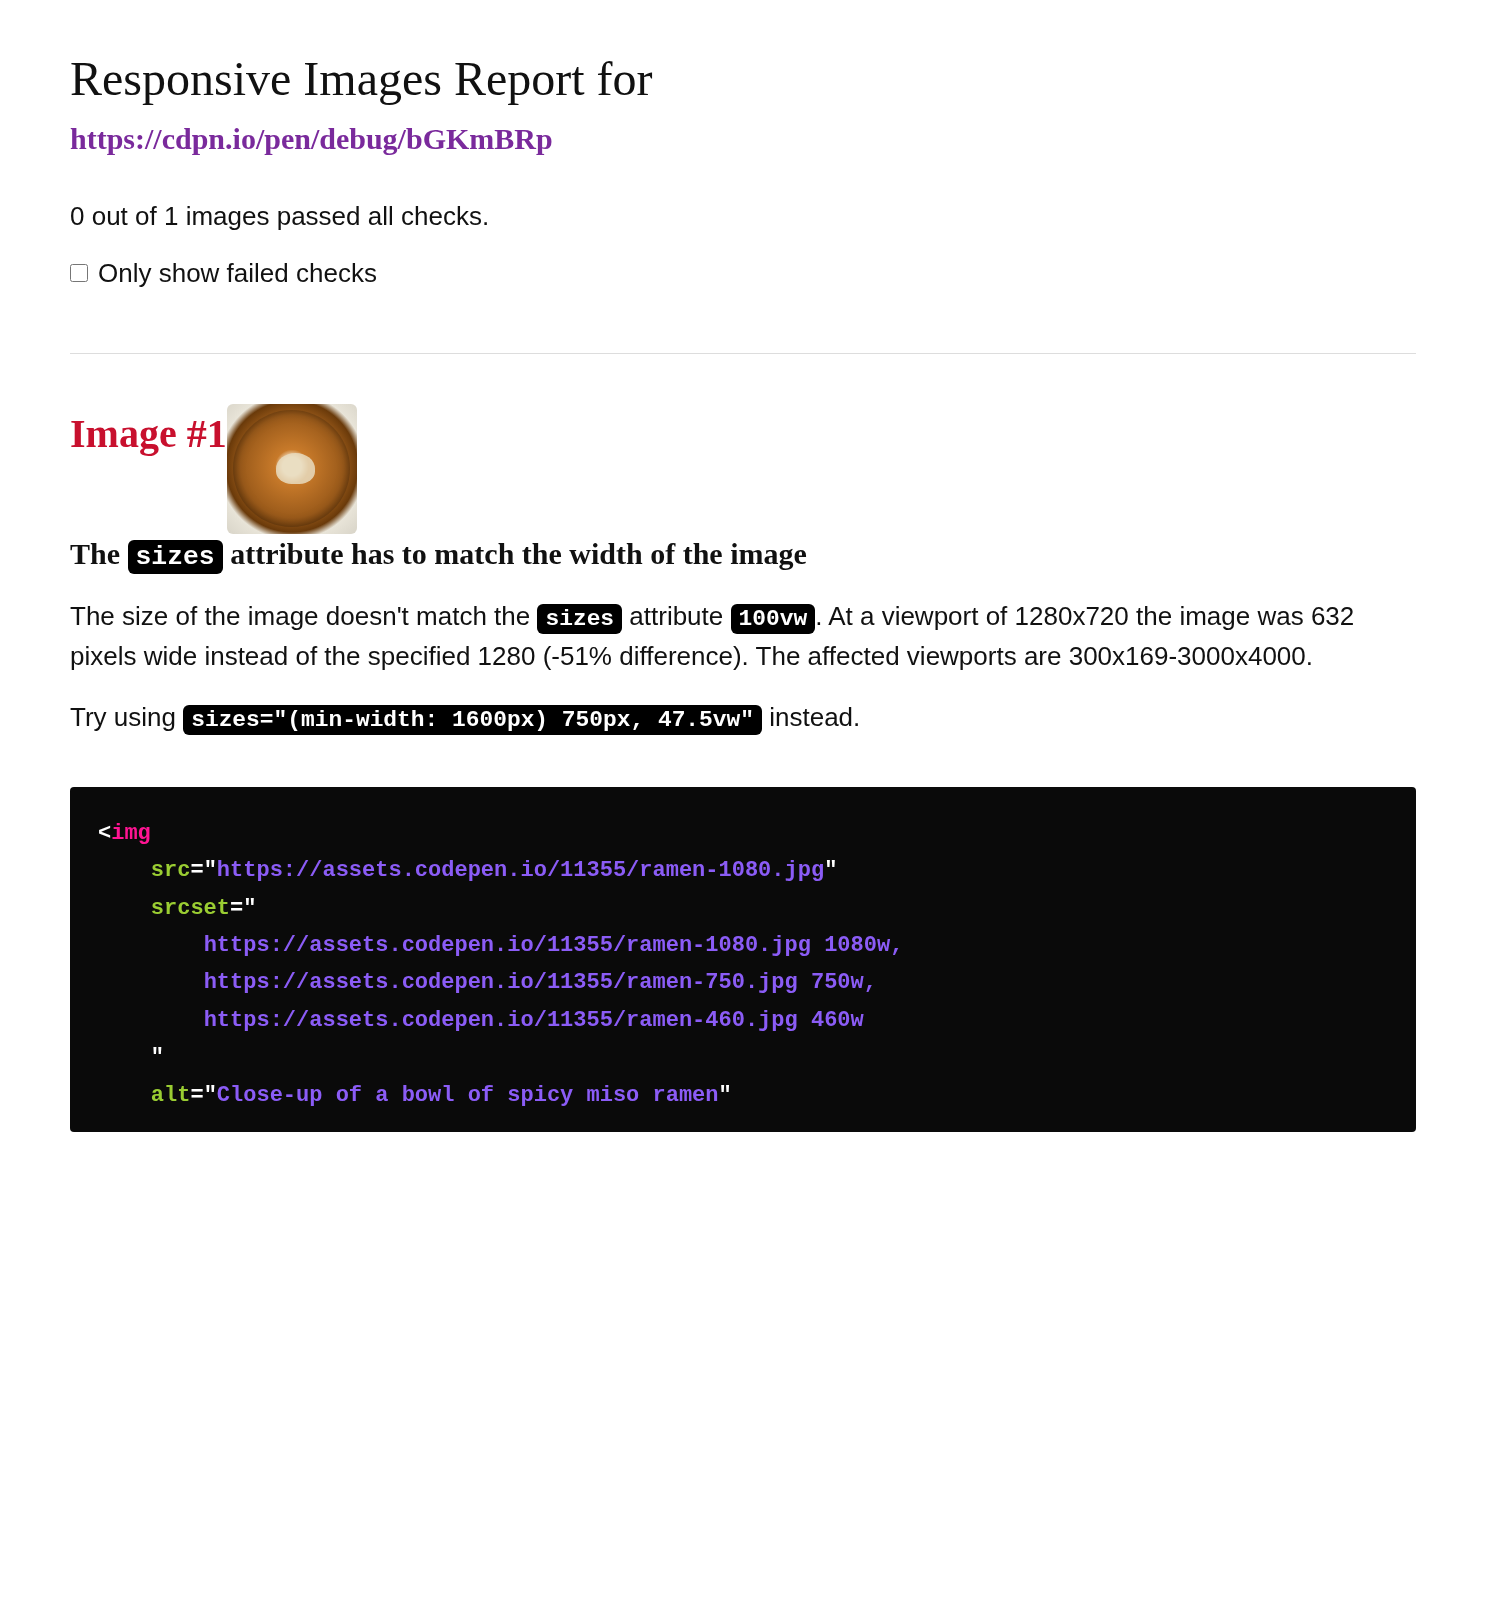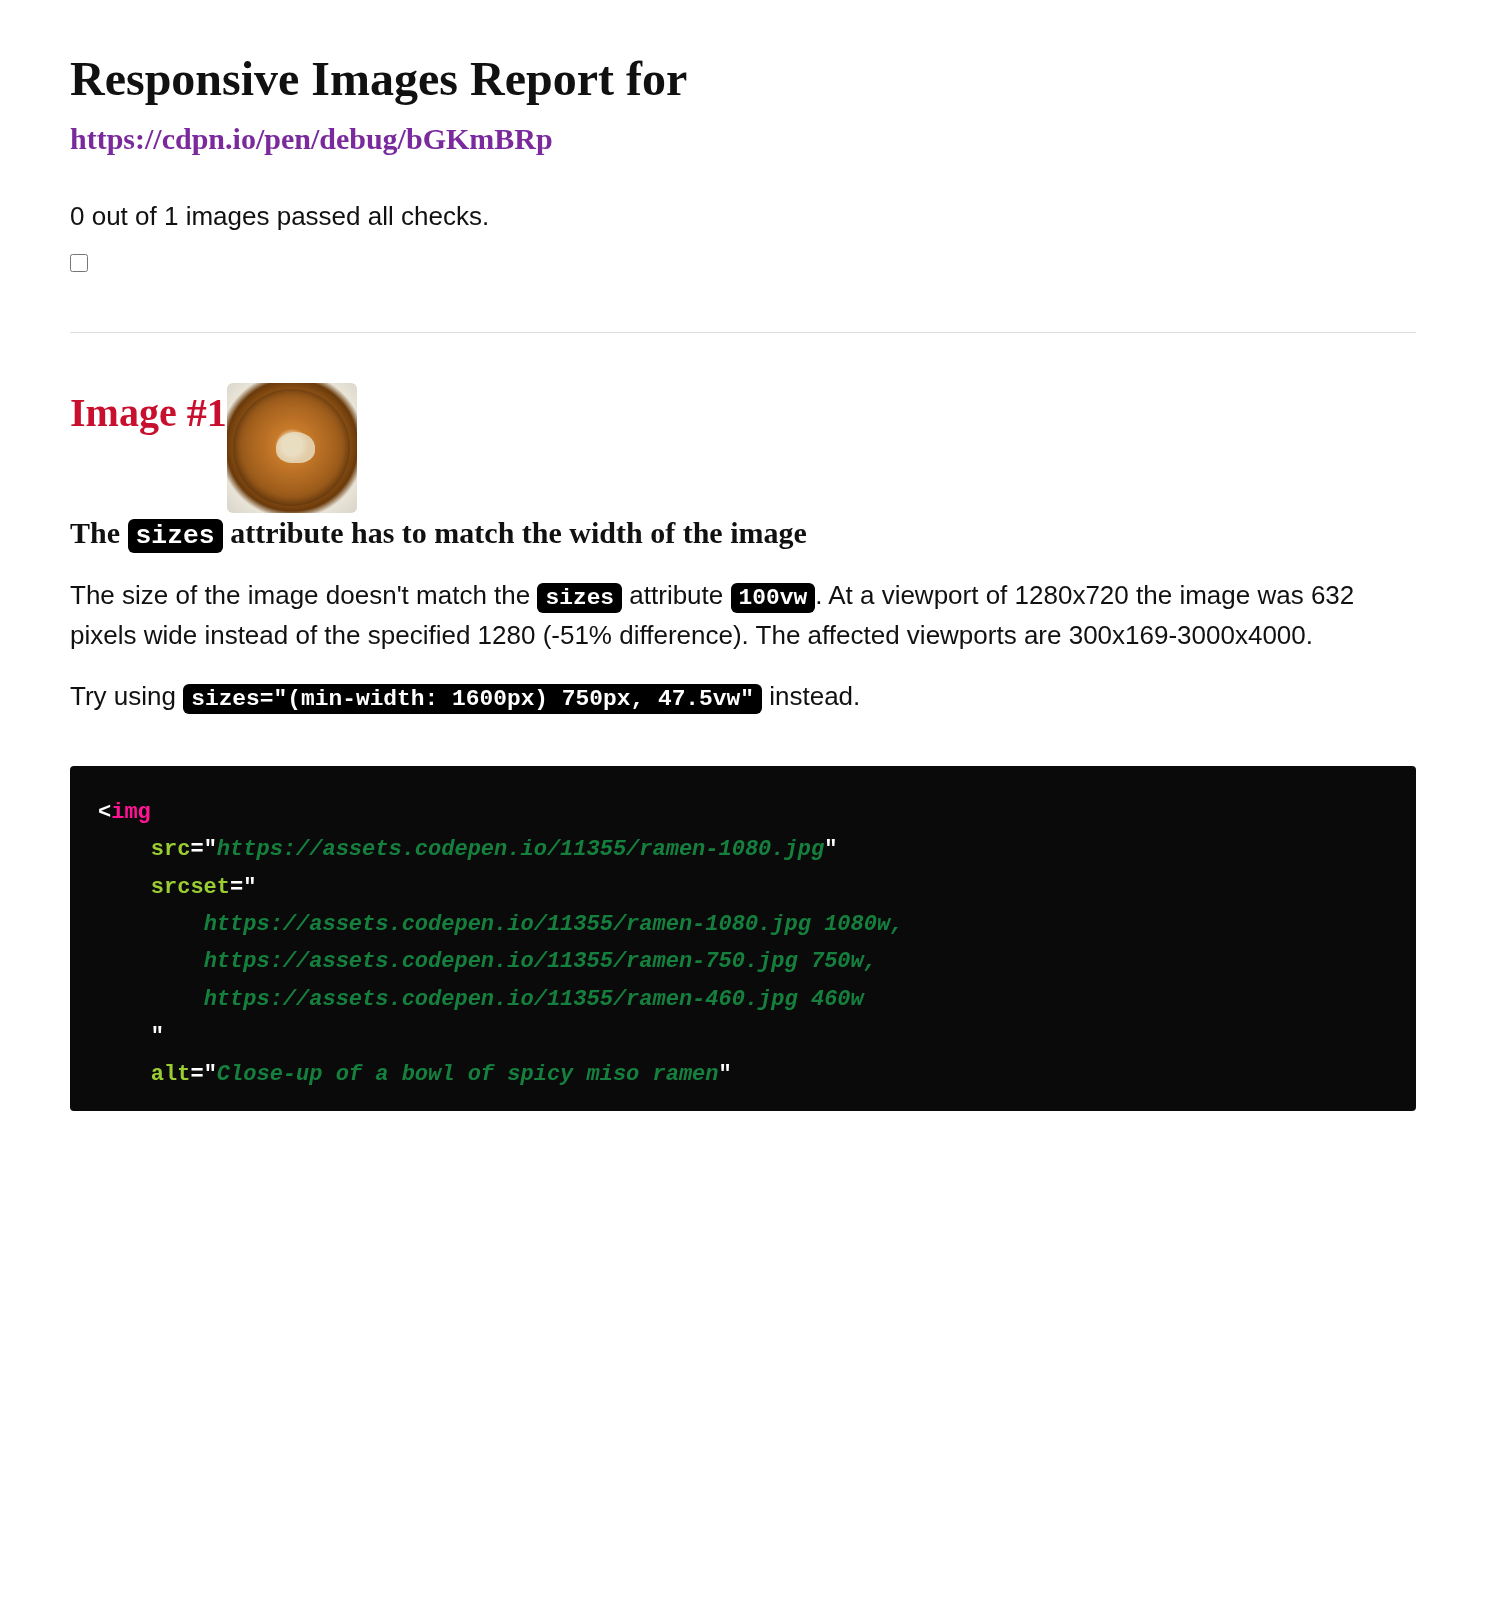--- a/index.html
+++ b/index.html
@@ -9,21 +9,21 @@
       margin: 0;
       padding: 50px 70px;
       font-family: -apple-system, BlinkMacSystemFont, "Segoe UI", Helvetica, Arial, sans-serif;
       color: #111;
       background: #fff;
       font-size: 20px;
       line-height: 1.5;
     }
     h1 {
       font-family: Georgia, "Times New Roman", serif;
-      font-weight: 700;
+      font-weight: 400;
       font-size: 48px;
       margin: 0 0 8px 0;
       line-height: 1.2;
     }
     .report-url {
       font-family: Georgia, "Times New Roman", serif;
       font-weight: 700;
       font-size: 30px;
       color: #7a2a9c;
       text-decoration: none;
@@ -128,34 +128,35 @@
       border-radius: 4px;
       margin-top: 50px;
       line-height: 1.7;
       white-space: pre;
       overflow-x: auto;
     }
     .tok-bracket { color: #fff; }
     .tok-tag { color: #ff1493; }
     .tok-attr { color: #9acd32; }
     .tok-punct { color: #fff; }
-    .tok-string { color: #15803d; font-style: italic; }
+    .tok-string { color: #8b5cf6; }
   </style>
 </head>
 <body>
 
 
 
 <h1>Responsive Images Report for</h1>
 <a class="report-url">https://cdpn.io/pen/debug/bGKmBRp</a>
 
 <div class="summary">0 out of 1 images passed all checks.</div>
 
 <div class="filter-row">
   <input type="checkbox" style="">
+  <span>Only show failed checks</span>
 </div>
 
 <hr>
 
 <div class="image-section">
   <div class="image-header">
     <h2 class="image-title">Image #1</h2>
     <div class="thumbnail"></div>
   </div>
 

